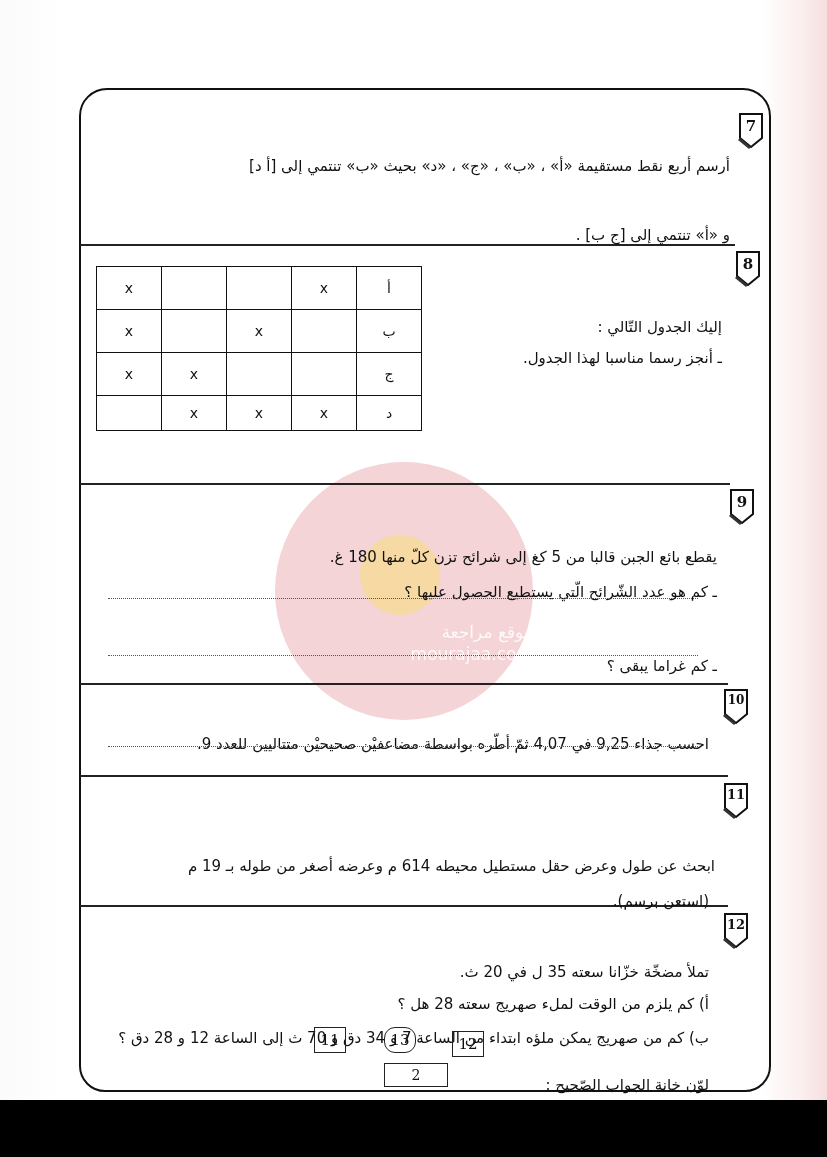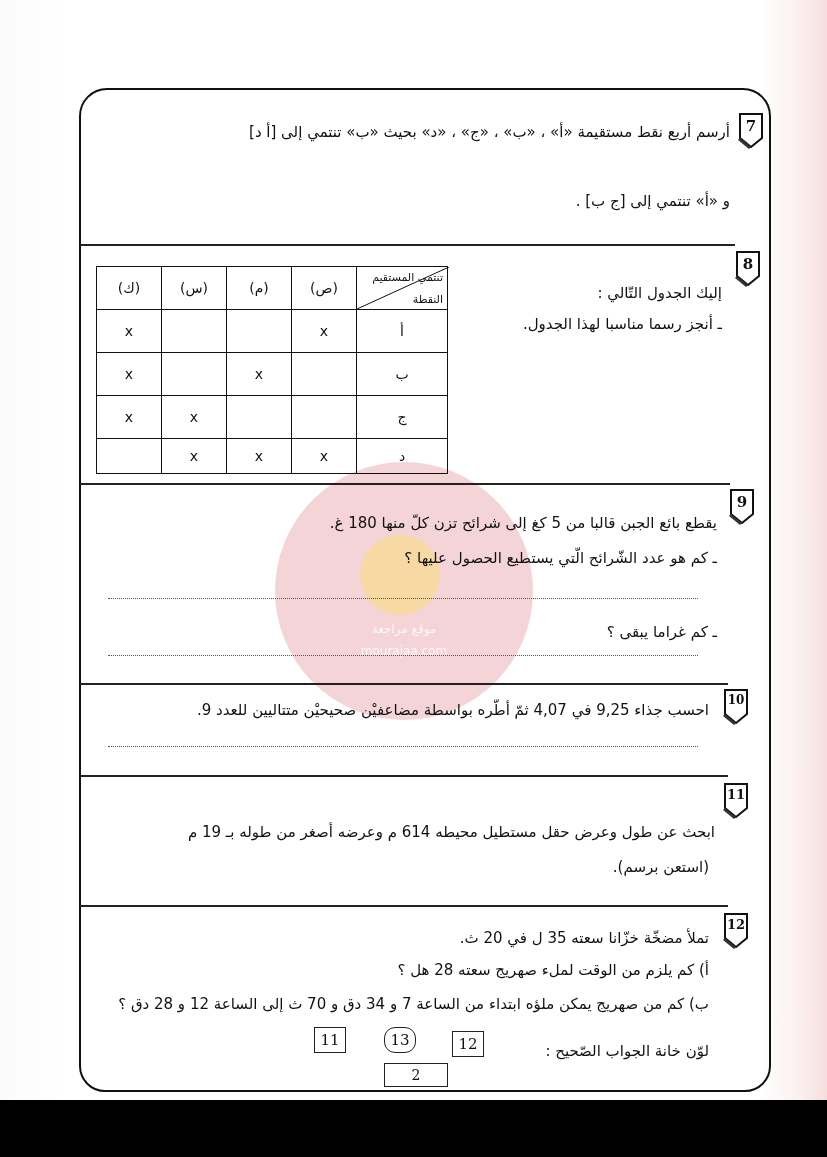--- a/index.html
+++ b/index.html
@@ -23,21 +23,21 @@
     position:absolute; width:28px; height:36px;
     display:flex; align-items:flex-start; justify-content:center;
   }
   .badge svg { position:absolute; left:0; top:0; }
   .badge span {
     position:relative; font-family:"DejaVu Serif", serif; font-weight:bold;
     font-size:15px; margin-top:5px; color:#111;
   }
   .txt {
     position:absolute; direction:rtl; text-align:right; white-space:nowrap;
-    font-size:15px; line-height:20px;
+    font-size:15px; line-height:20px;margin-top:34px;
   }
   .dots { position:absolute; border-top:1.5px dotted #555; height:0; }
   table.pt {
     position:absolute; left:96px; top:266px; border-collapse:collapse;
     direction:rtl;
   }
   table.pt td {
     border:1.5px solid #111; width:62px; height:40px; text-align:center;
     font-size:14px; vertical-align:middle;
   }
@@ -60,22 +60,22 @@
   }
   .wm-circle {
     position:absolute; left:275px; top:462px; width:258px; height:258px;
     border-radius:50%; background:rgba(220,120,130,0.32);
   }
   .wm-inner {
     position:absolute; left:360px; top:535px; width:80px; height:80px;
     border-radius:50%; background:rgba(250,220,120,0.55);
   }
   .wm-text {
-    position:absolute; left:275px; width:258px; text-align:center;
-    color:rgba(255,255,255,0.85); font-size:12px;
+    position:absolute; left:275px; width:258px; text-align:right;
+    color:rgba(255,255,255,0.85); font-size:17px;
   }
 </style>
 </head>
 <body>
 
 <div class="page-bg"></div>
 
 <div class="wm-circle"></div>
 <div class="wm-inner"></div>
 <div class="wm-text" style="top:622px;">موقع مراجعة</div>
@@ -104,33 +104,20 @@
       <path d="M3 2 H25 V26 L14 35 L3 26 Z" fill="#fff" stroke="#111" stroke-width="2"></path>
       <path d="M3 26 L14 35 L12 37 L1 28 Z" fill="#333"></path>
     </svg>
   <span>8</span>
 </div>
 <div class="txt" style="right:105px; top:283px;">إليك الجدول التّالي :</div>
 <div class="txt" style="right:105px; top:314px;">ـ أنجز رسما مناسبا لهذا الجدول.</div>
 
 <table class="pt">
   <tbody>
-      <tr>
-    <td class="corner hdr">
-      <svg width="92" height="42">
-            <line x1="0" y1="42" x2="92" y2="0" stroke="#111" stroke-width="1"></line>
-          </svg>
-      <span class="c-top">تنتمي المستقيم</span>
-      <span class="c-bot">النقطة</span>
-    </td>
-    <td class="hdr">(ص)</td>
-    <td class="hdr">(م)</td>
-    <td class="hdr">(س)</td>
-    <td class="hdr">(ك)</td>
-  </tr>
   <tr>
     <td class="rowlabel">أ</td>
     <td>x</td>
     <td></td>
     <td></td>
     <td>x</td>
   </tr>
   <tr>
     <td class="rowlabel">ب</td>
     <td></td>

